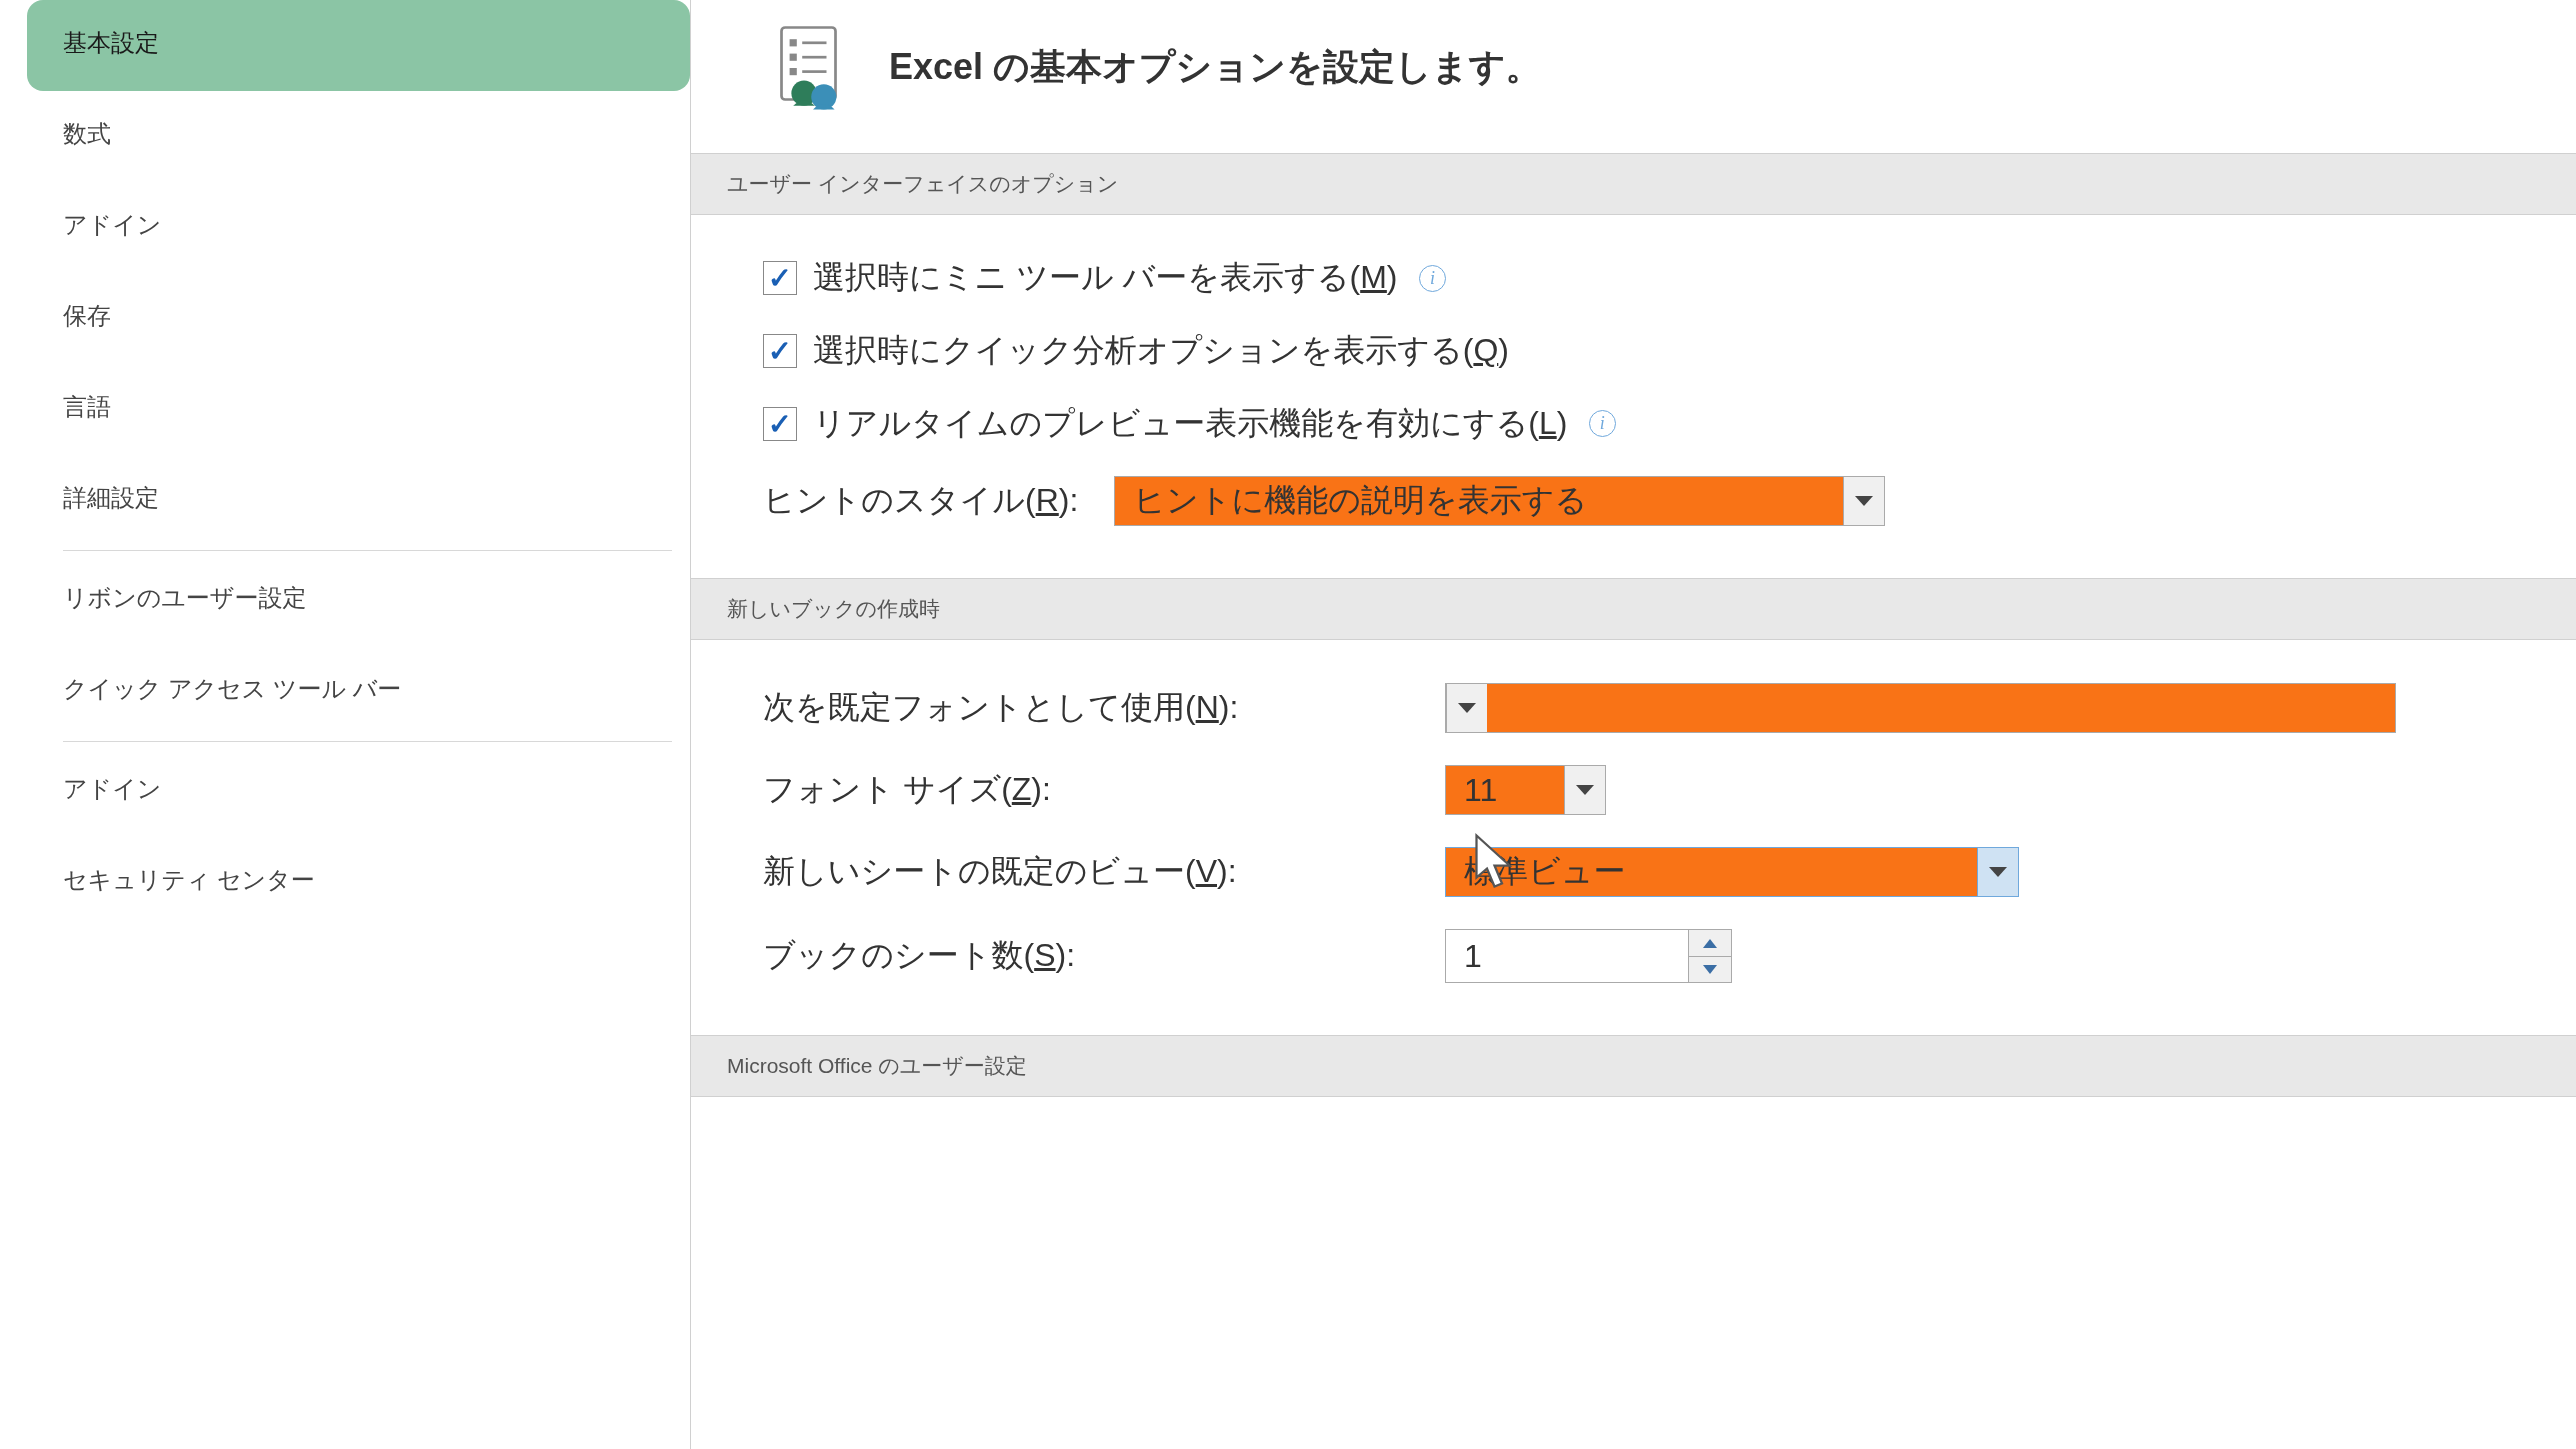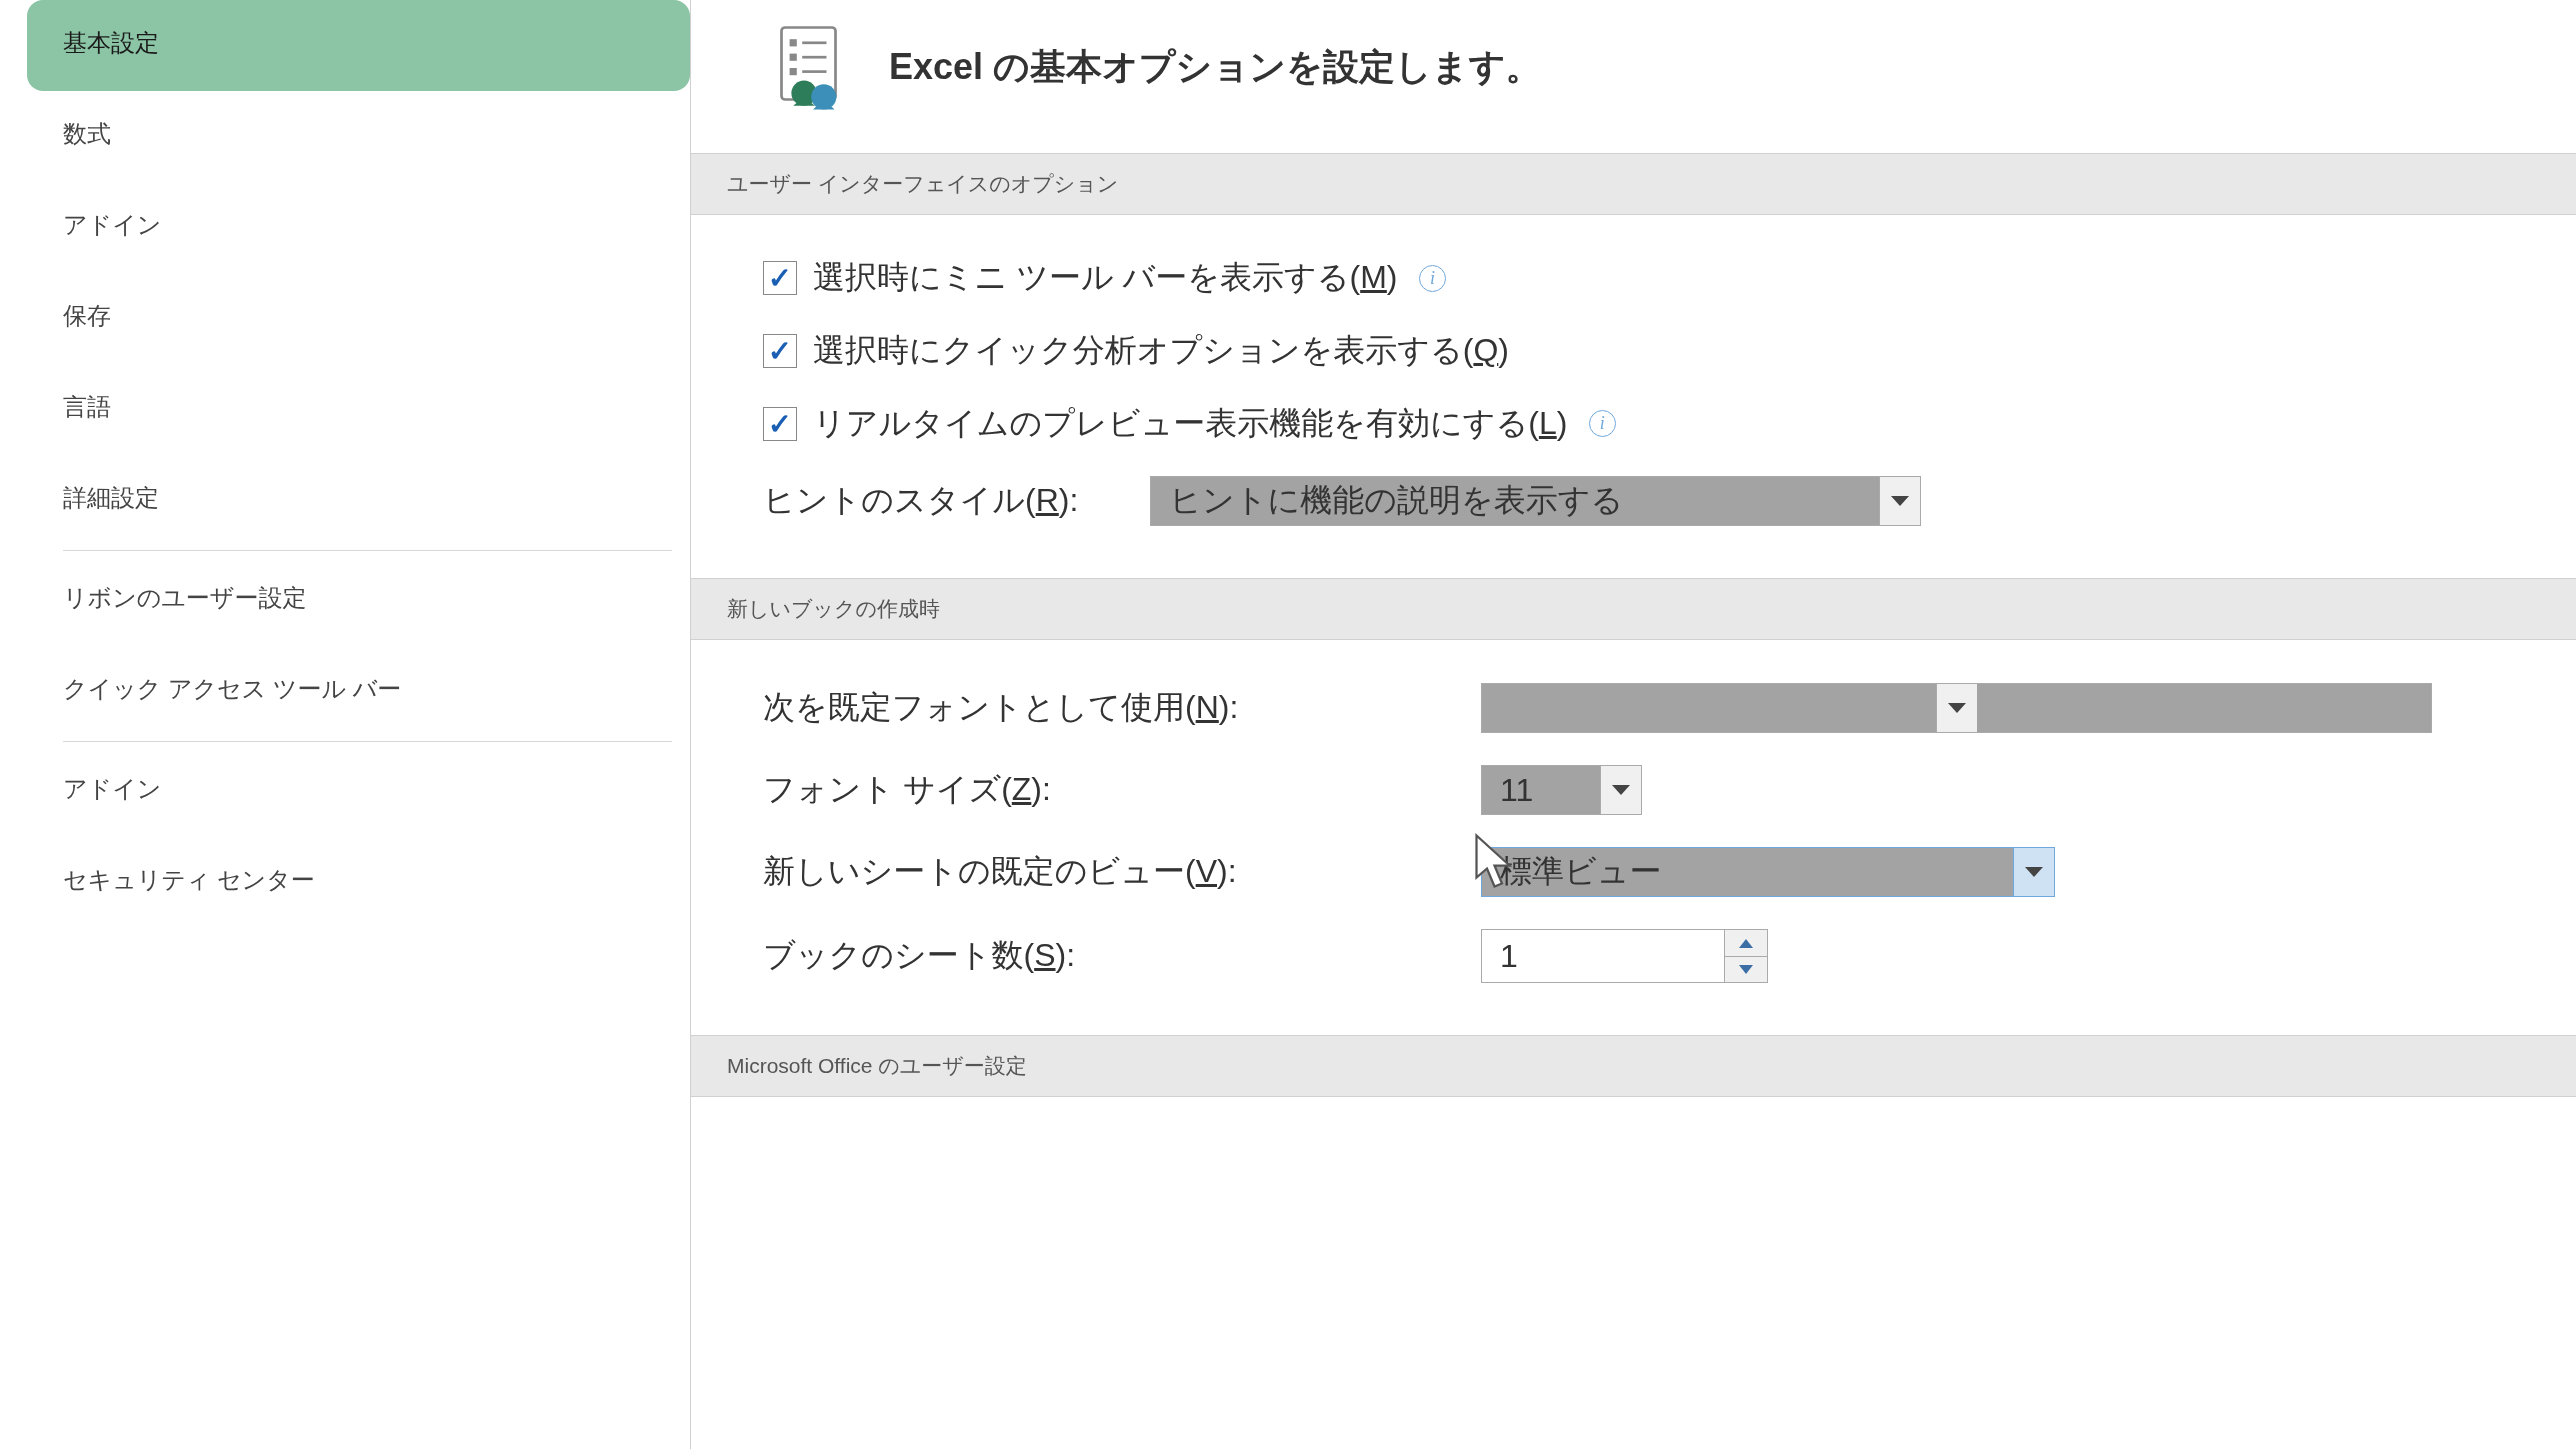--- a/index.html
+++ b/index.html
@@ -138,40 +138,38 @@
   font-size: 18px;
   font-style: italic;
   font-family: serif;
   margin-left: 5.4px;
 }
 
 .field-row {
   display: flex;
   align-items: center;
   padding: 16px 0;
-  gap: 36px;
 }
 
 .field-label {
   font-size: 32px;
   color: #333;
   min-width: 466px;
 }
 
 .field-label-wide {
   min-width: 682px;
 }
 
 .dropdown {
   display: flex;
   align-items: center;
   border: 1.8px solid #aaa;
-  background: #a3a3a3;
+  background: #f97316;
   height: 50px;
-  justify-content: center;
 }
 
 .dropdown.wide {
   width: 771px;
 }
 
 .dropdown.large {
   width: 951px;
 }
 

